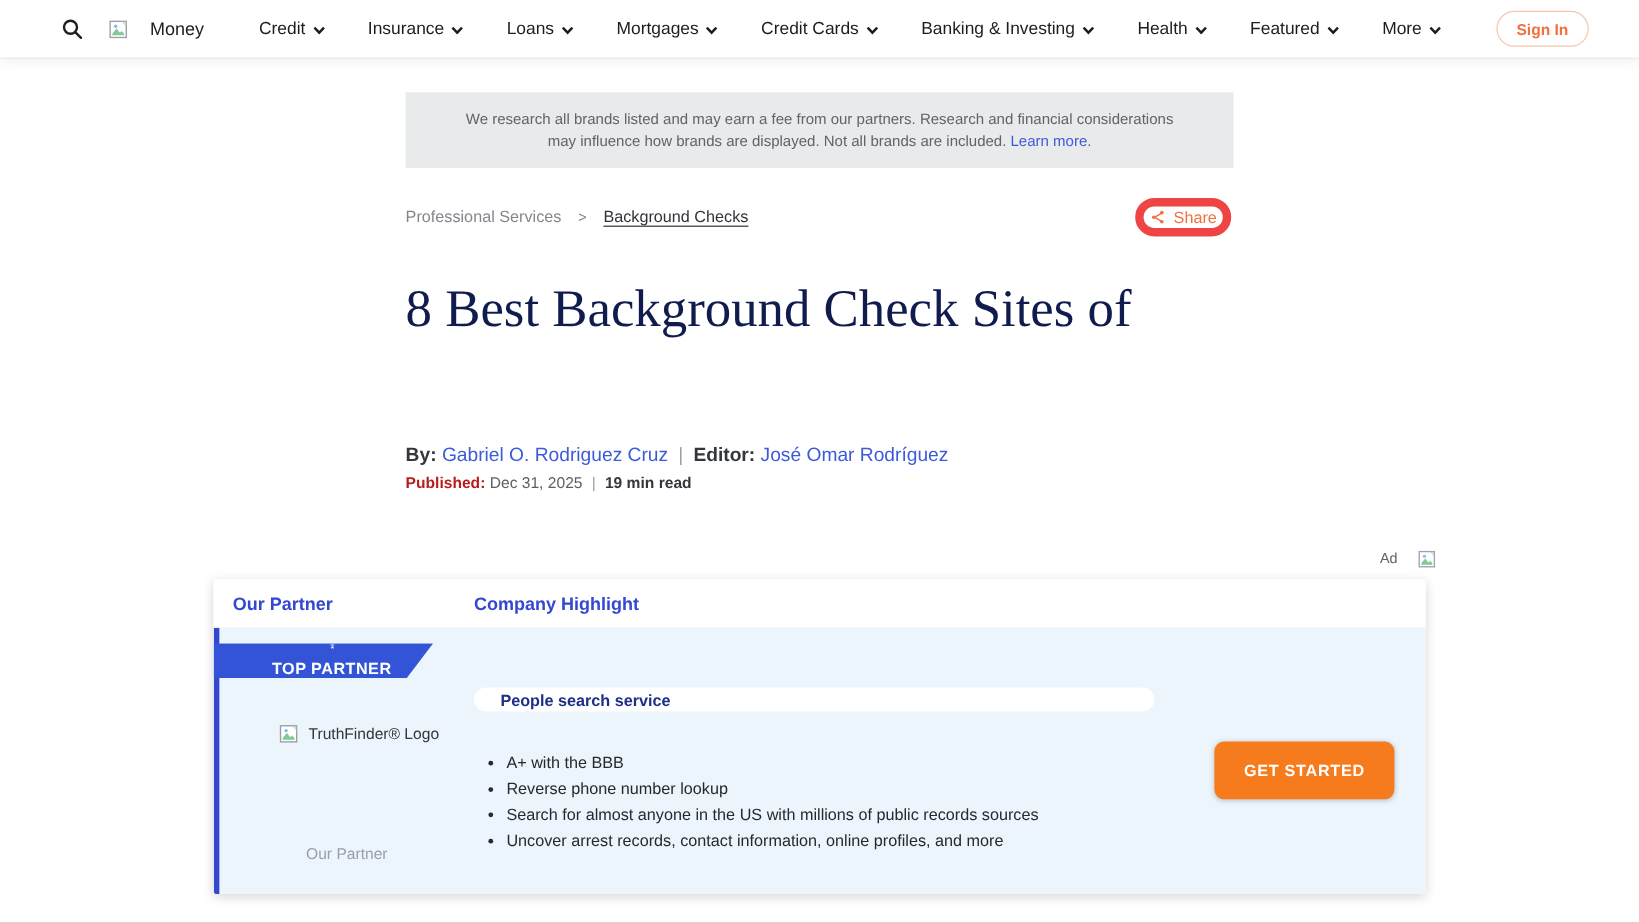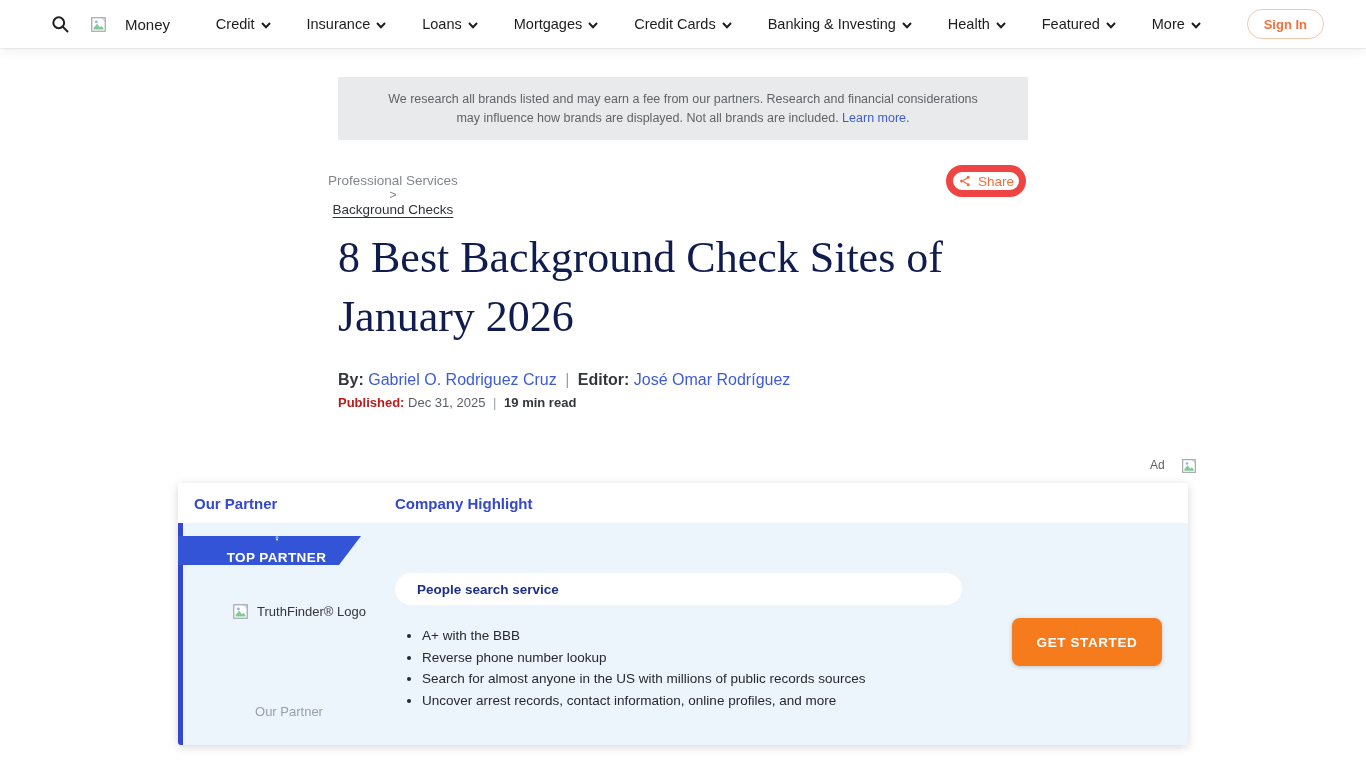--- a/index.html
+++ b/index.html
@@ -24,22 +24,22 @@
             color:var(--accent_orange,#f2703d); font-size:13px; font-weight:700;
             display:flex; align-items:center; justify-content:center; cursor:pointer; }
 
   
   .disclaimer { left:338px; top:77px; width:690px; min-height:59px; background:#e9eaeb;
                 padding:13px 40px; text-align:center; font-size:12.5px; line-height:18.5px;
                 color:#5f6469; }
   .disclaimer a { color:var(--link_blue,#3d5bd9); text-decoration:none; cursor:pointer; }
 
   
-  .crumbs { left:328px; top:173px; display:flex; align-items:center; 
-            font-size:13.5px;flex-direction:column; }
+  .crumbs { left:338px; top:173px; display:flex; align-items:center; gap:14px;
+            font-size:13.5px; }
   .crumb-parent { color:#83878c; cursor:pointer; }
   .crumb-sep { color:#83878c; font-size:12px; }
   .crumb-current { color:#2f3338; font-weight:500; text-decoration:underline;
                    text-underline-offset:3px; cursor:pointer; }
   .share-btn { left:946px; top:165px; width:80px; height:32px; border:7px solid #ef4444;
                border-radius:16px; background:#fff; color:var(--accent_orange,#f2703d);
                font-size:13.5px; display:flex; align-items:center; justify-content:center;
                gap:6px; cursor:pointer; }
 
   
@@ -72,21 +72,21 @@
                border-radius:0 0 3px 3px; }
   .ribbon { position:absolute; left:0; top:53px; height:29px; width:183px;
             background:var(--badge_blue,#3354d6); color:#fff; display:flex; align-items:center;
             gap:9px; padding-left:14px; font-size:13.5px; font-weight:700; letter-spacing:.4px;
             clip-path:polygon(0 0,100% 0,calc(100% - 22px) 100%,0 100%);flex-direction:column; }
   .logo-row { position:absolute; left:5px; top:120px; width:212px; display:flex;
               align-items:center; justify-content:center; gap:8px; font-size:13px;
               color:#33363a;padding-left:20px; }
   .partner-caption { position:absolute; left:5px; top:221px; width:212px; text-align:center;
                      font-size:13px; color:#9aa0a6; }
-  .pill { position:absolute; left:217px; top:90px; width:567px; height:32px; background:#fff;
+  .pill { position:absolute; left:217px; top:90px; width:567px; height:20px; background:#fff;
           border-radius:16px; display:flex; align-items:center; padding-left:22px;
           font-size:13.5px; font-weight:700; color:var(--pill_navy,#1d2f86); }
   .bullets { position:absolute; left:230px; top:142px; width:600px; list-style:disc;
              padding-left:14px; font-size:13.5px; line-height:21.6px; color:#26292d; }
   .cta { position:absolute; left:834px; top:135px; width:150px; height:48px;
          background:var(--cta_orange,#f57b1d); border:none; border-radius:8px; color:#fff;
          font-weight:700; font-size:13.5px; letter-spacing:.6px; cursor:pointer;
          box-shadow:0 1px 4px rgba(0,0,0,0.2); font-family:"Liberation Sans", sans-serif; }
 
   svg { display:block; }
@@ -184,21 +184,20 @@
     <circle cx="6" cy="12" r="2.6"></circle>
       <circle cx="17.5" cy="5.5" r="2.6"></circle>
       <circle cx="17.5" cy="18.5" r="2.6"></circle>
     <path d="M6.9 11l9.5-5.4 1 1.7-9.5 5.4zM6.9 13l9.5 5.4 1-1.7-9.5-5.4z"></path>
   </svg>
   <span>Share</span>
 </button>
 
 <h1 class="abs title">
   <span style="display:block">8 Best Background Check Sites of</span>
-  <span style="display:block">January 2026</span>
 </h1>
 
 <div class="abs byline">
   <span class="lbl">By:</span>
   <a>Gabriel O. Rodriguez Cruz</a>
   <span class="sep">|</span>
   <span class="lbl">Editor:</span>
   <a>José Omar Rodríguez</a>
 </div>
 <div class="abs publine">

